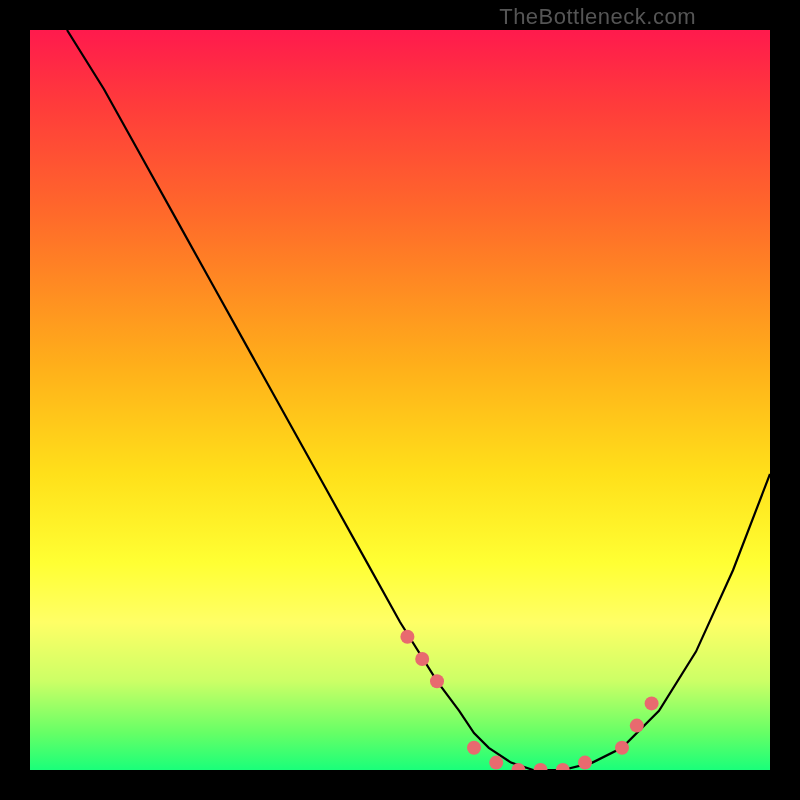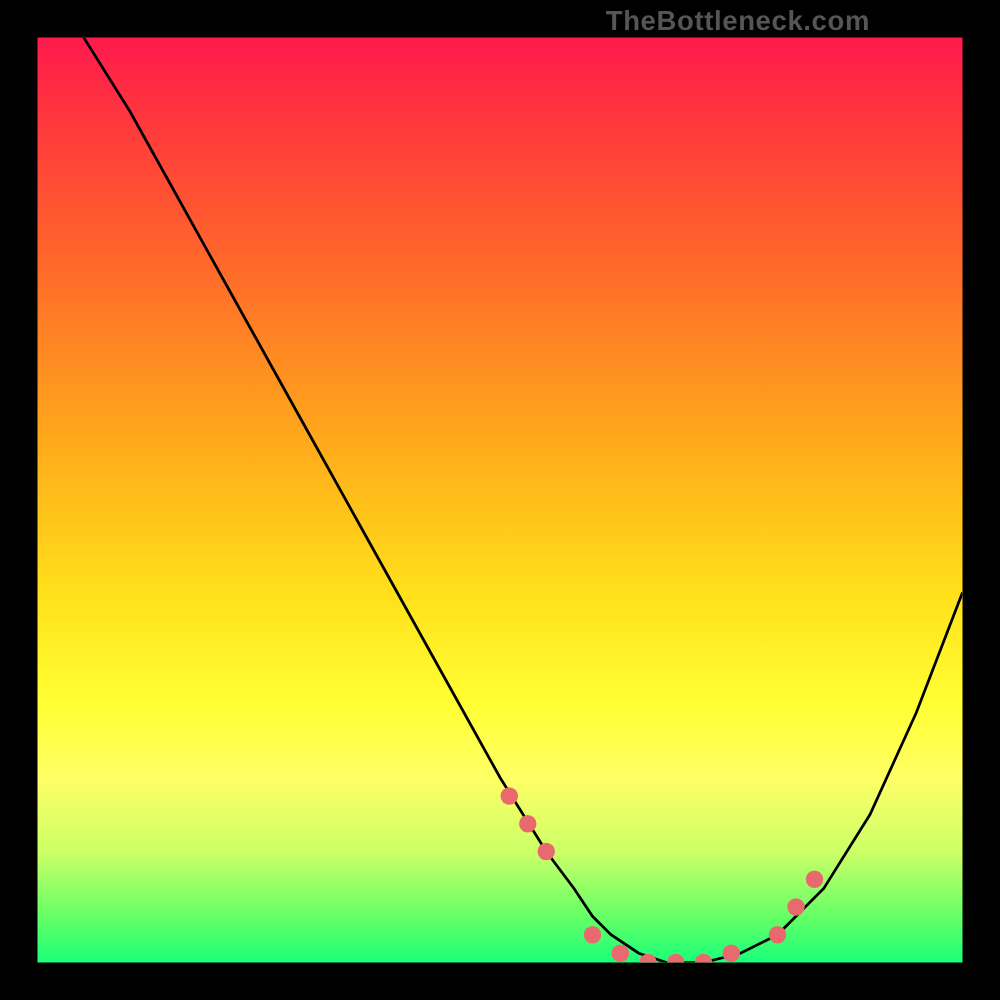--- a/index.html
+++ b/index.html
@@ -10,21 +10,20 @@
     background: #000;
     overflow: hidden;
   }
   .frame {
     position: absolute;
     left: 0;
     top: 0;
     width: 706px;
     height: 800px;
     background: #000;
-    font-weight: bold;
   }
   .plot {
     position: absolute;
     left: 30px;
     top: 30px;
     width: 740px;
     height: 740px;
     background: linear-gradient(to bottom,
       #ff1a4d 0%,
       #ff3b3b 10%,

